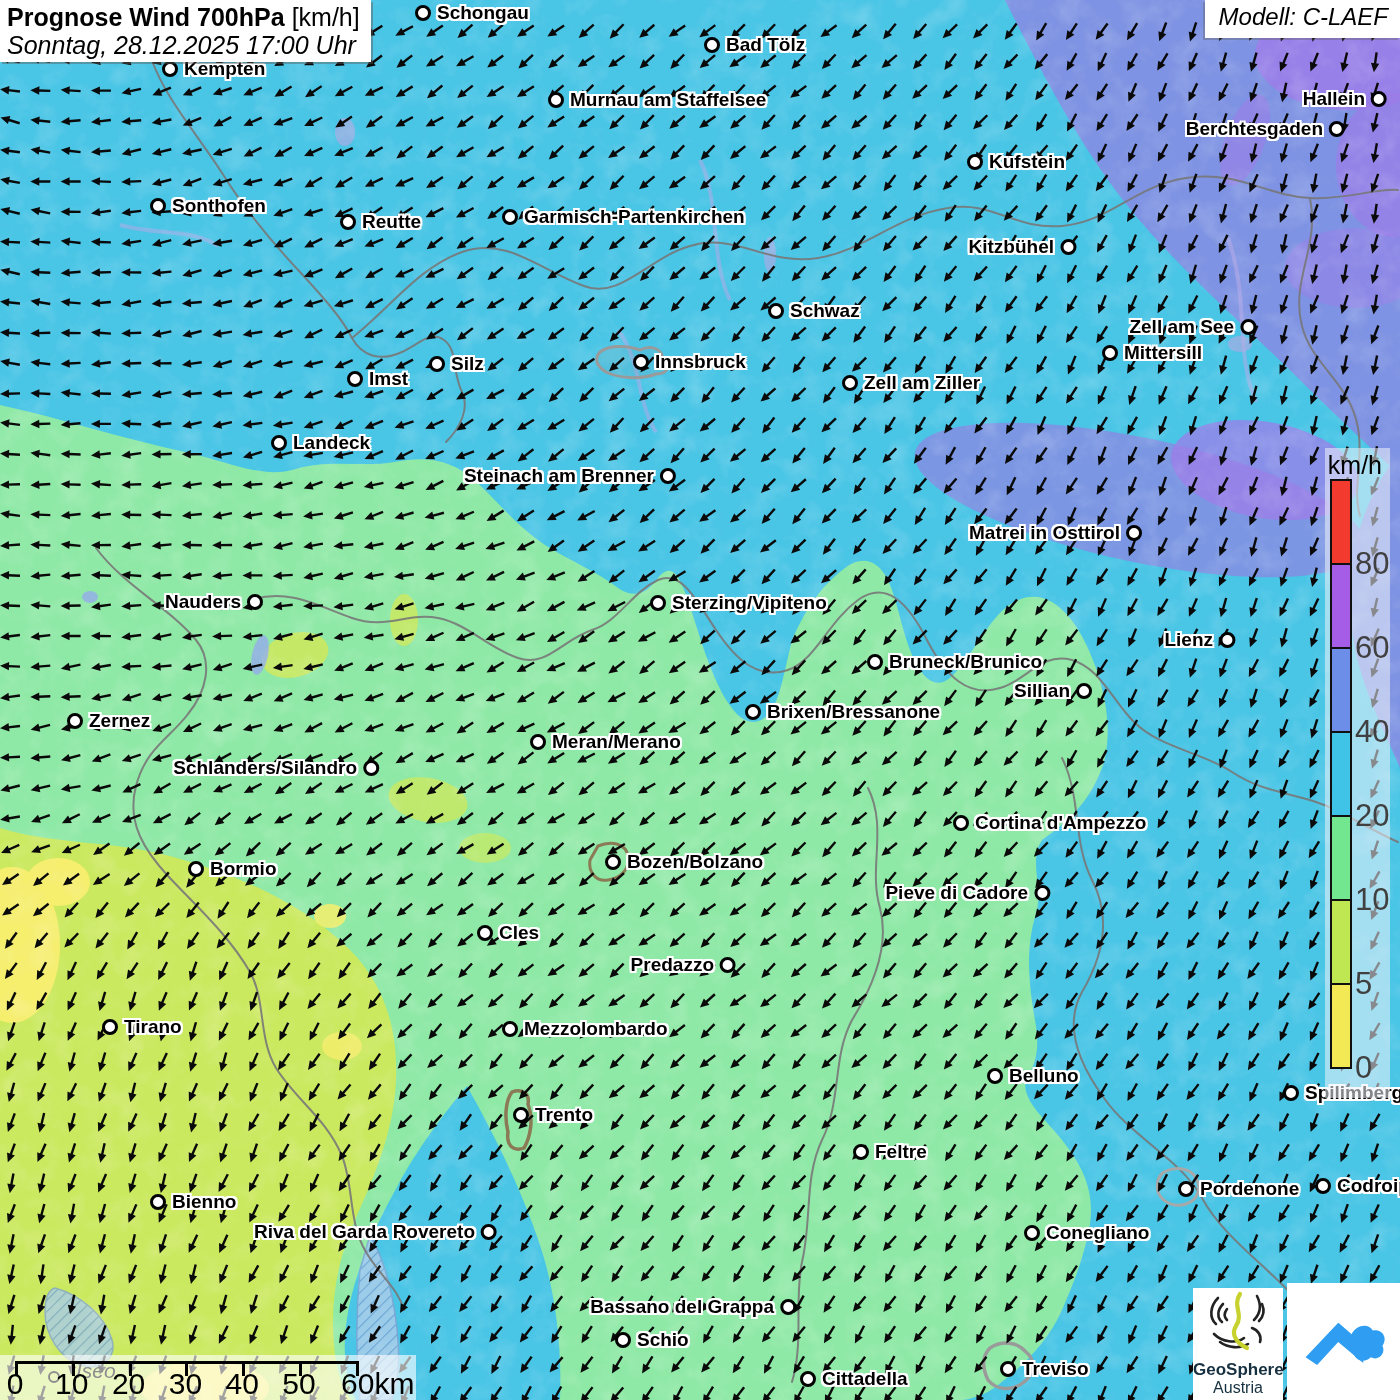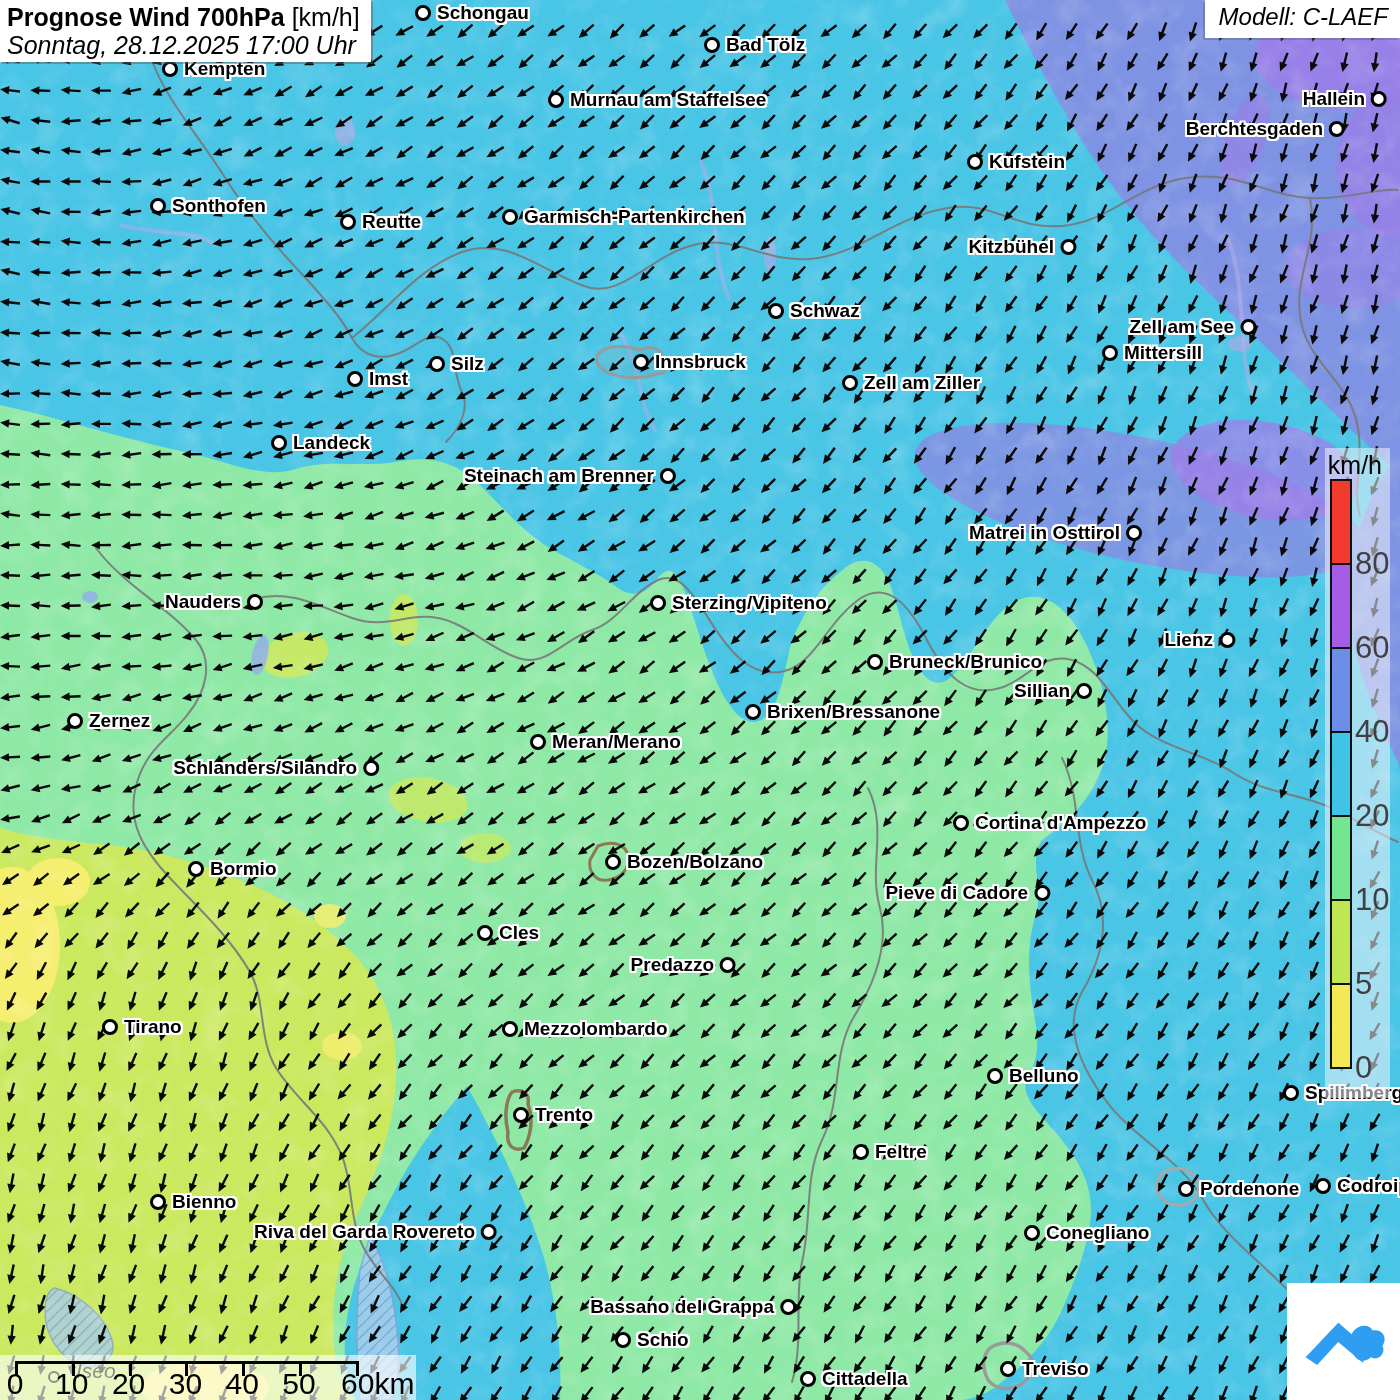--- a/index.html
+++ b/index.html
@@ -2538,20 +2538,37 @@
       <div class="tick" style="left: 185.4px;"></div>
       <span class="num" style="left: 185.4px;">30</span>
       <div class="tick" style="left: 242.2px;"></div>
       <span class="num" style="left: 242.2px;">40</span>
       <div class="tick" style="left: 299px;"></div>
       <span class="num" style="left: 299px;">50</span>
       <div class="tick" style="left: 355.8px;"></div>
       <span class="num" style="left: 377.8px;">60km</span>
     </div>
 
+  <div id="logoGeo" class="panel">
+    <svg width="72" height="66" viewBox="0 0 72 66" fill="none" stroke-linecap="round">
+      <g stroke="#222" stroke-width="2.6">
+        <path d="M16,8 C8,16 7,28 14,34"></path>
+        <path d="M21,14 C15,20 15,28 20,32"></path>
+        <path d="M25,19 C22,23 22,27 25,30"></path>
+        <path d="M55,6 C60,16 58,24 52,30"></path>
+        <path d="M60,14 C63,21 61,27 57,31"></path>
+        <path d="M12,44 C20,52 34,54 42,48"></path>
+        <path d="M18,52 C26,58 38,59 46,54"></path>
+        <path d="M50,38 C56,40 60,46 58,52"></path>
+      </g>
+      <path d="M38,4 C30,16 42,24 34,36 C28,45 36,54 45,58" stroke="#c8d22e" stroke-width="4.2"></path>
+    </svg>
+    <div class="org">GeoSphere</div>
+    <div class="cty">Austria</div>
+  </div>
 
   <div id="logoBlue" class="panel">
     <svg width="96" height="96" viewBox="0 0 100 100">
       <g fill="#2f9ef2">
         <path d="M10,66 L44,30 L70,54 L70,72 L44,50 L22,74 Z"></path>
         <path d="M44,30 L58,42 C62,32 76,30 80,38 C90,36 96,46 90,54 C94,62 86,70 78,66 C72,72 62,70 60,62 L48,50 Z"></path>
       </g>
     </svg>
   </div>
 

